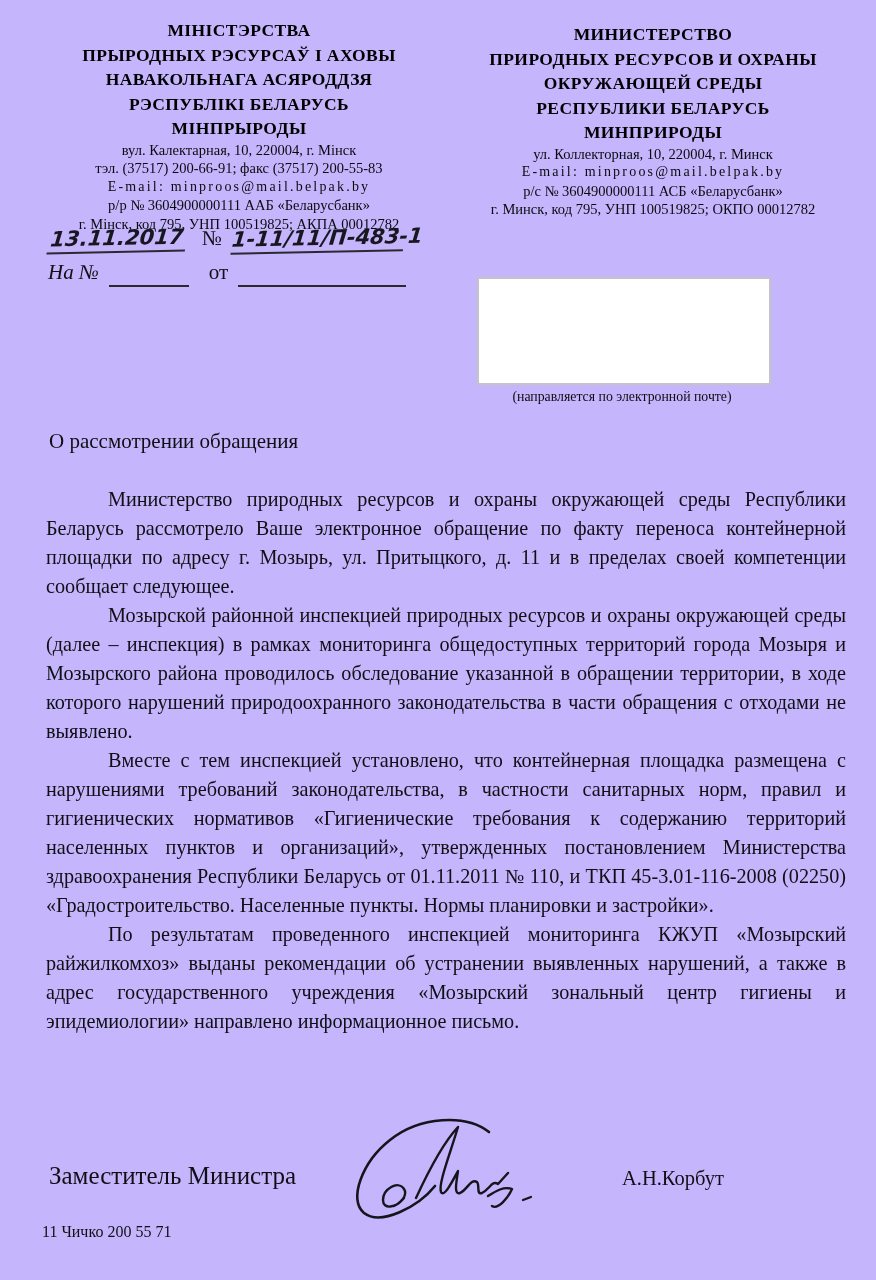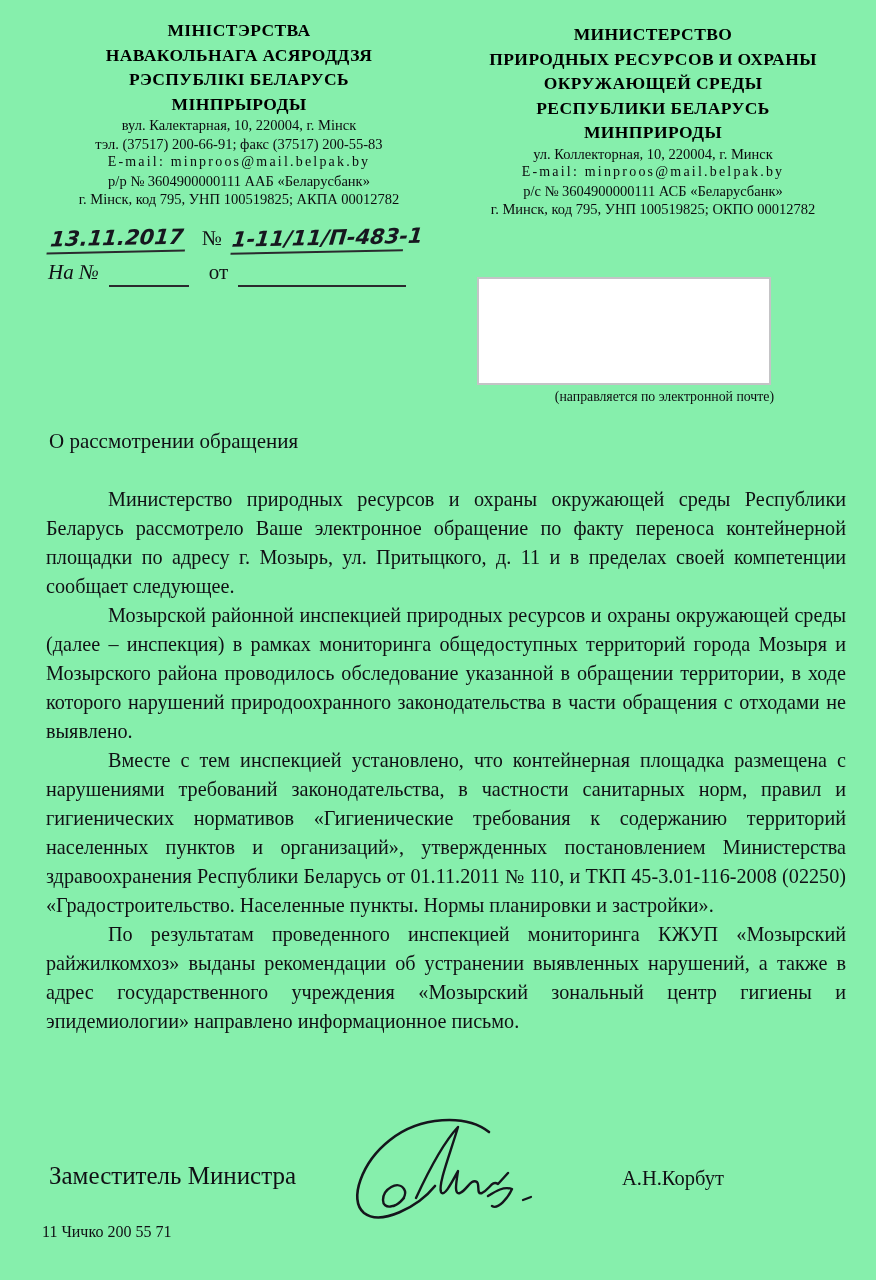--- a/index.html
+++ b/index.html
@@ -1,21 +1,21 @@
 <!DOCTYPE html>
 <html><head>
 <meta charset="utf-8">
 <style>
   html, body { margin: 0; padding: 0; background: #888; }
   .page {
     position: relative;
     width: 876px;
     height: 1280px;
     margin: 0 auto;
-    background: #86efac;
+    background: #c4b5fd;
     font-family: "Liberation Serif", serif;
     color: #101014;
     overflow: hidden;
   }
 
   
   .lh-col { position: absolute; top: 18px; width: 402px; text-align: center; }
   .lh-left  { left: 38px; }
   .lh-right { left: 452px; top: 22px; }
   .lh-org {
@@ -59,21 +59,21 @@
     position: absolute;
     left: 477px; top: 277px;
     width: 290px; height: 104px;
     border: 2px solid #c4c4c6;
     background: #fff;
   }
   .addr-caption {
     position: absolute;
     left: 470px; top: 389px;
     width: 304px;
-    text-align: right;
+    text-align: center;
     font-size: 13.8px;
     color: #0d0d10;
   }
 
   
   .subject { position: absolute; left: 49px; top: 429px; font-size: 21px; }
   .body-text {
     position: absolute;
     left: 46px; top: 485px;
     width: 800px;
@@ -90,20 +90,21 @@
 
   .footer-note { position: absolute; left: 42px; top: 1223px; font-size: 16px; }
 </style>
 </head>
 <body>
 
 <div class="page">
 
   <div class="lh-col lh-left">
     <div class="lh-org">МІНІСТЭРСТВА</div>
+    <div class="lh-org">ПРЫРОДНЫХ РЭСУРСАЎ І АХОВЫ</div>
     <div class="lh-org">НАВАКОЛЬНАГА АСЯРОДДЗЯ</div>
     <div class="lh-org">РЭСПУБЛІКІ БЕЛАРУСЬ</div>
     <div class="lh-org">МІНПРЫРОДЫ</div>
     <div class="lh-addr">вул. Калектарная, 10,  220004, г. Мінск</div>
     <div class="lh-addr">тэл. (37517) 200-66-91; факс (37517) 200-55-83</div>
     <div class="lh-addr email">E-mail: minproos@mail.belpak.by</div>
     <div class="lh-addr">р/р № 3604900000111 ААБ «Беларусбанк»</div>
     <div class="lh-addr">г. Мінск, код 795, УНП 100519825;  АКПА 00012782</div>
   </div>
 

